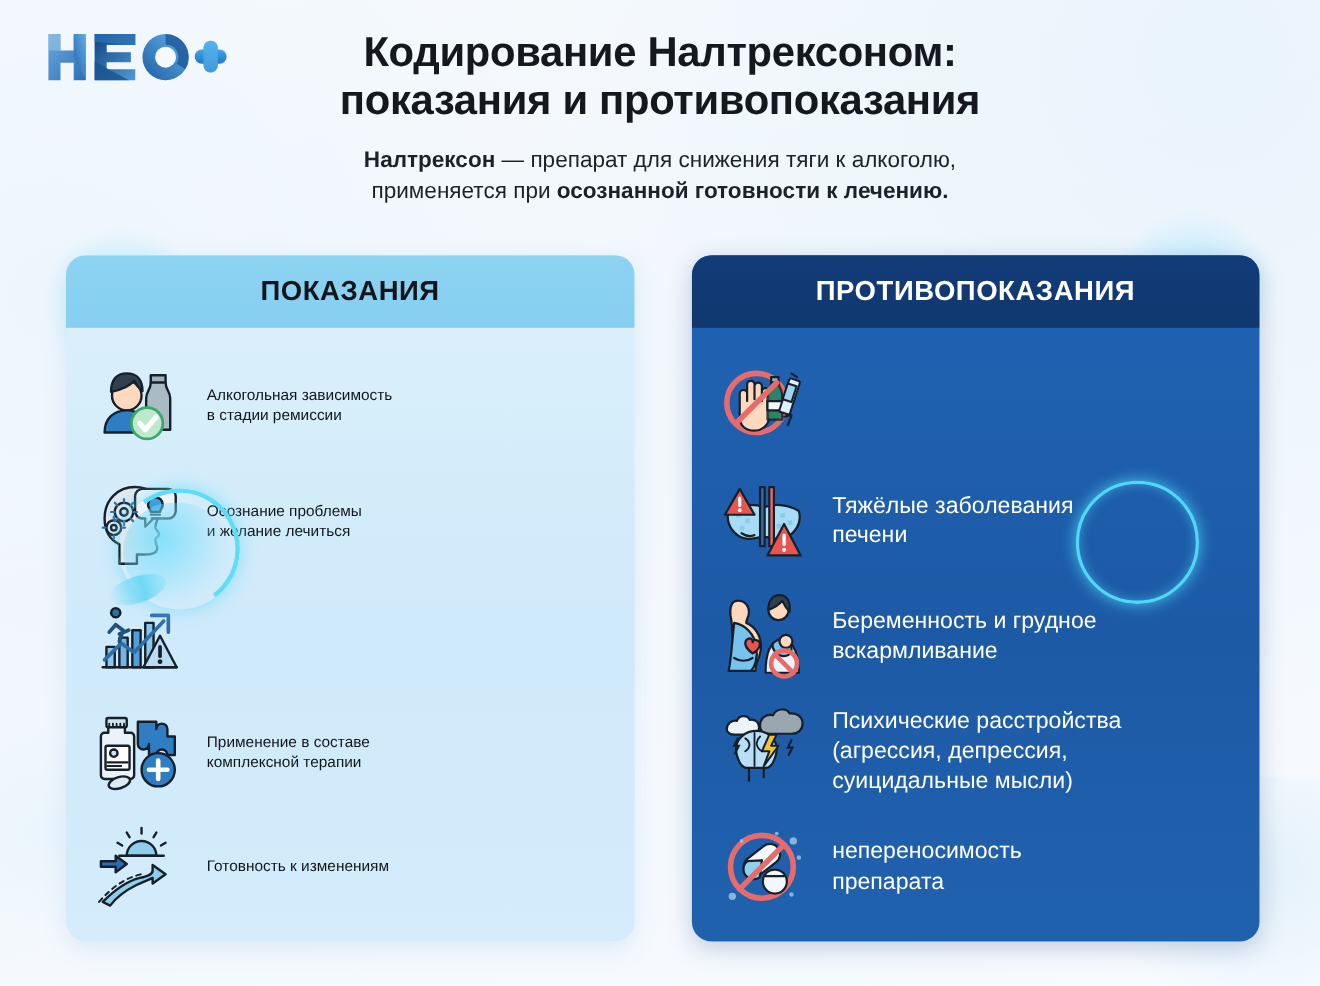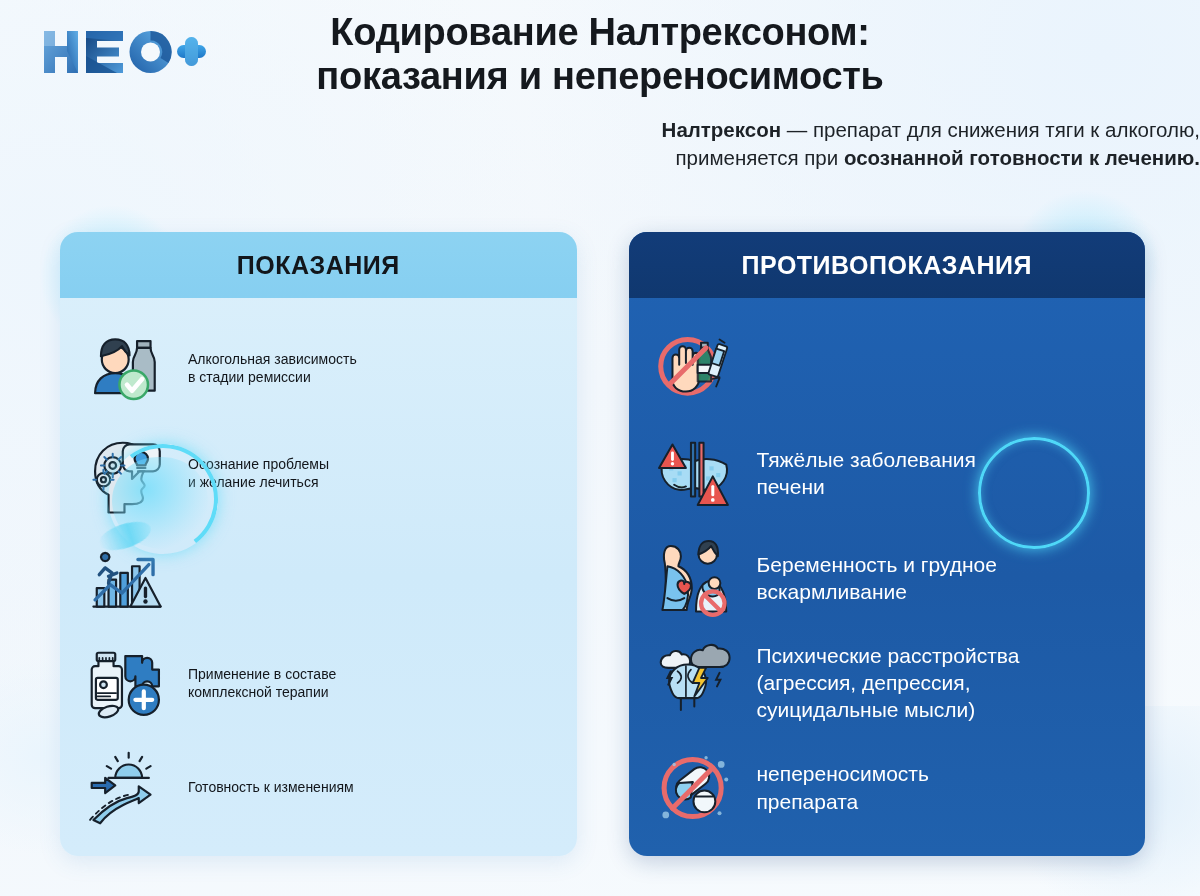--- a/index.html
+++ b/index.html
@@ -58,21 +58,21 @@
   }
   #deco-crescent-tail {
     left: 38px; top: 292px; width: 54px; height: 24px;
     border-radius: 50%;
     background: linear-gradient(90deg, rgba(95,220,248,0) 0%, #6fd9f5 60%, rgba(95,220,248,.2) 100%);
     transform: rotate(-18deg);
     filter: blur(.4px);
   }
 
   
-  #header { position: relative; padding-top: 10px; }
+  #header { position: relative; padding-top: 26px; }
 
   #logo {
     position: absolute; left: 38px; top: 26px;
     width: 170px; height: 52px;
     display: flex; align-items: center;
   }
   #logo svg { width: 170px; height: 52px; display: block; }
 
   #title {
     text-align: center;
@@ -86,21 +86,21 @@
   #title .t-line { display: block; }
 
   #subtitle {
     text-align: center;
     margin-top: 18px;
     font-size: 20.5px;
     line-height: 1.38;
     color: #1d2227;
   }
   #subtitle b { font-weight: bold; }
-  #subtitle .s-line { display: block; text-align: right; }
+  #subtitle .s-line { display: block; }
 
   
   #cards {
     position: absolute;
     left: 60px; right: 55px;
     top: 232px;
     display: flex;
     gap: 52px;
     justify-content: center;
   }
@@ -209,21 +209,21 @@
       <path d="M225 10 a42 42 0 0 1 36 64 l-16 -10 a23 23 0 0 0 -20 -35 Z" fill="#1b5698" opacity=".8"></path>
 
       <rect x="278" y="38" width="58" height="26" rx="13" fill="url(#gD)"></rect>
       <rect x="294" y="22" width="26" height="58" rx="13" fill="url(#gD)"></rect>
       <rect x="294" y="22" width="26" height="58" rx="13" fill="#6fc3f0" opacity=".45"></rect>
     </svg>
   </div>
 
   <div id="title">
     <span class="t-line">Кодирование Налтрексоном:</span>
-    <span class="t-line">показания и непереносимость</span>
+    <span class="t-line">показания и противопоказания</span>
   </div>
 
   <div id="subtitle">
     <span class="s-line"><b>Налтрексон</b><span> — препарат для снижения тяги к алкоголю,</span></span>
     <span class="s-line"><span>применяется при </span><b>осознанной готовности к лечению.</b></span>
   </div>
 </div>
 
 <div id="cards">
 

